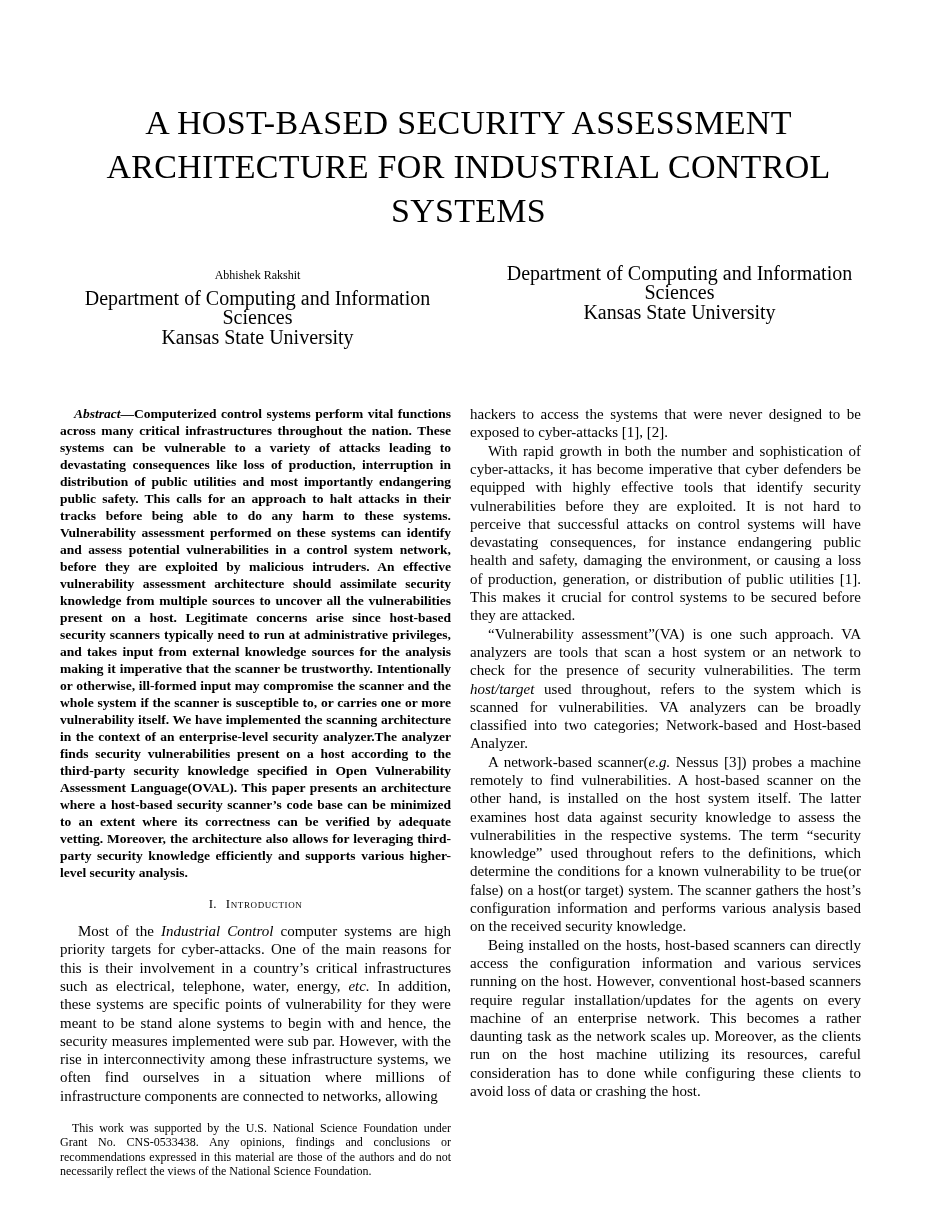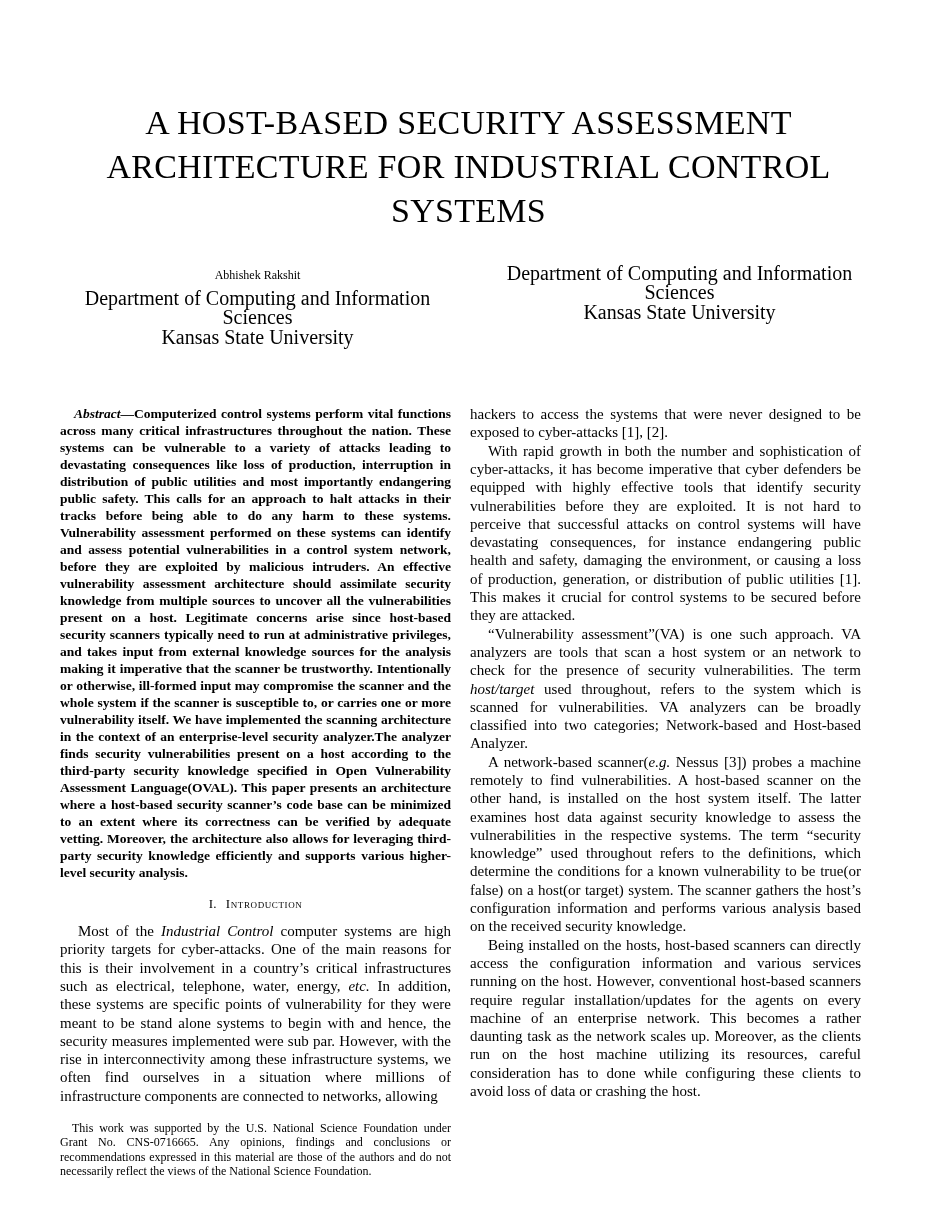--- a/index.html
+++ b/index.html
@@ -106,21 +106,21 @@
 
   <div class="columns">
 
     <div class="col col-left">
       <p class="abstract"><span class="abstract-label">Abstract</span><span>—Computerized control systems perform vital functions across many critical infrastructures throughout the nation. These systems can be vulnerable to a variety of attacks leading to devastating consequences like loss of production, interruption in distribution of public utilities and most importantly endangering public safety. This calls for an approach to halt attacks in their tracks before being able to do any harm to these systems. Vulnerability assessment performed on these systems can identify and assess potential vulnerabilities in a control system network, before they are exploited by malicious intruders. An effective vulnerability assessment architecture should assimilate security knowledge from multiple sources to uncover all the vulnerabilities present on a host. Legitimate concerns arise since host-based security scanners typically need to run at administrative privileges, and takes input from external knowledge sources for the analysis making it imperative that the scanner be trustworthy. Intentionally or otherwise, ill-formed input may compromise the scanner and the whole system if the scanner is susceptible to, or carries one or more vulnerability itself. We have implemented the scanning architecture in the context of an enterprise-level security analyzer.The analyzer finds security vulnerabilities present on a host according to the third-party security knowledge specified in Open Vulnerability Assessment Language(OVAL). This paper presents an architecture where a host-based security scanner’s code base can be minimized to an extent where its correctness can be verified by adequate vetting. Moreover, the architecture also allows for leveraging third-party security knowledge efficiently and supports various higher-level security analysis.</span></p>
 
       <h2 class="section-heading"><span class="sec-num">I.</span><span class="sec-title">Introduction</span></h2>
 
       <p class="para"><span>Most of the </span><i>Industrial Control</i><span> computer systems are high priority targets for cyber-attacks. One of the main reasons for this is their involvement in a country’s critical infrastructures such as electrical, telephone, water, energy, </span><i>etc.</i><span> In addition, these systems are specific points of vulnerability for they were meant to be stand alone systems to begin with and hence, the security measures implemented were sub par. However, with the rise in interconnectivity among these infrastructure systems, we often find ourselves in a situation where millions of infrastructure components are connected to networks, allowing</span></p>
 
-      <p class="footnote">This work was supported by the U.S. National Science Foundation under Grant No. CNS-0716665. Any opinions, findings and conclusions or recommendations expressed in this material are those of the authors and do not necessarily reflect the views of the National Science Foundation.</p>
+      <p class="footnote">This work was supported by the U.S. National Science Foundation under Grant No. CNS-0533438. Any opinions, findings and conclusions or recommendations expressed in this material are those of the authors and do not necessarily reflect the views of the National Science Foundation.</p>
     </div>
 
     <div class="col">
       <p class="para no-indent"><span>hackers to access the systems that were never designed to be exposed to cyber-attacks [1], [2].</span></p>
       <p class="para"><span>With rapid growth in both the number and sophistication of cyber-attacks, it has become imperative that cyber defenders be equipped with highly effective tools that identify security vulnerabilities before they are exploited. It is not hard to perceive that successful attacks on control systems will have devastating consequences, for instance endangering public health and safety, damaging the environment, or causing a loss of production, generation, or distribution of public utilities [1]. This makes it crucial for control systems to be secured before they are attacked.</span></p>
       <p class="para"><span>“Vulnerability assessment”(VA) is one such approach. VA analyzers are tools that scan a host system or an network to check for the presence of security vulnerabilities. The term </span><i>host/target</i><span> used throughout, refers to the system which is scanned for vulnerabilities. VA analyzers can be broadly classified into two categories; Network-based and Host-based Analyzer.</span></p>
       <p class="para"><span>A network-based scanner(</span><i>e.g.</i><span> Nessus [3]) probes a machine remotely to find vulnerabilities. A host-based scanner on the other hand, is installed on the host system itself. The latter examines host data against security knowledge to assess the vulnerabilities in the respective systems. The term “security knowledge” used throughout refers to the definitions, which determine the conditions for a known vulnerability to be true(or false) on a host(or target) system. The scanner gathers the host’s configuration information and performs various analysis based on the received security knowledge.</span></p>
       <p class="para"><span>Being installed on the hosts, host-based scanners can directly access the configuration information and various services running on the host. However, conventional host-based scanners require regular installation/updates for the agents on every machine of an enterprise network. This becomes a rather daunting task as the network scales up. Moreover, as the clients run on the host machine utilizing its resources, careful consideration has to done while configuring these clients to avoid loss of data or crashing the host.</span></p>
     </div>
 

